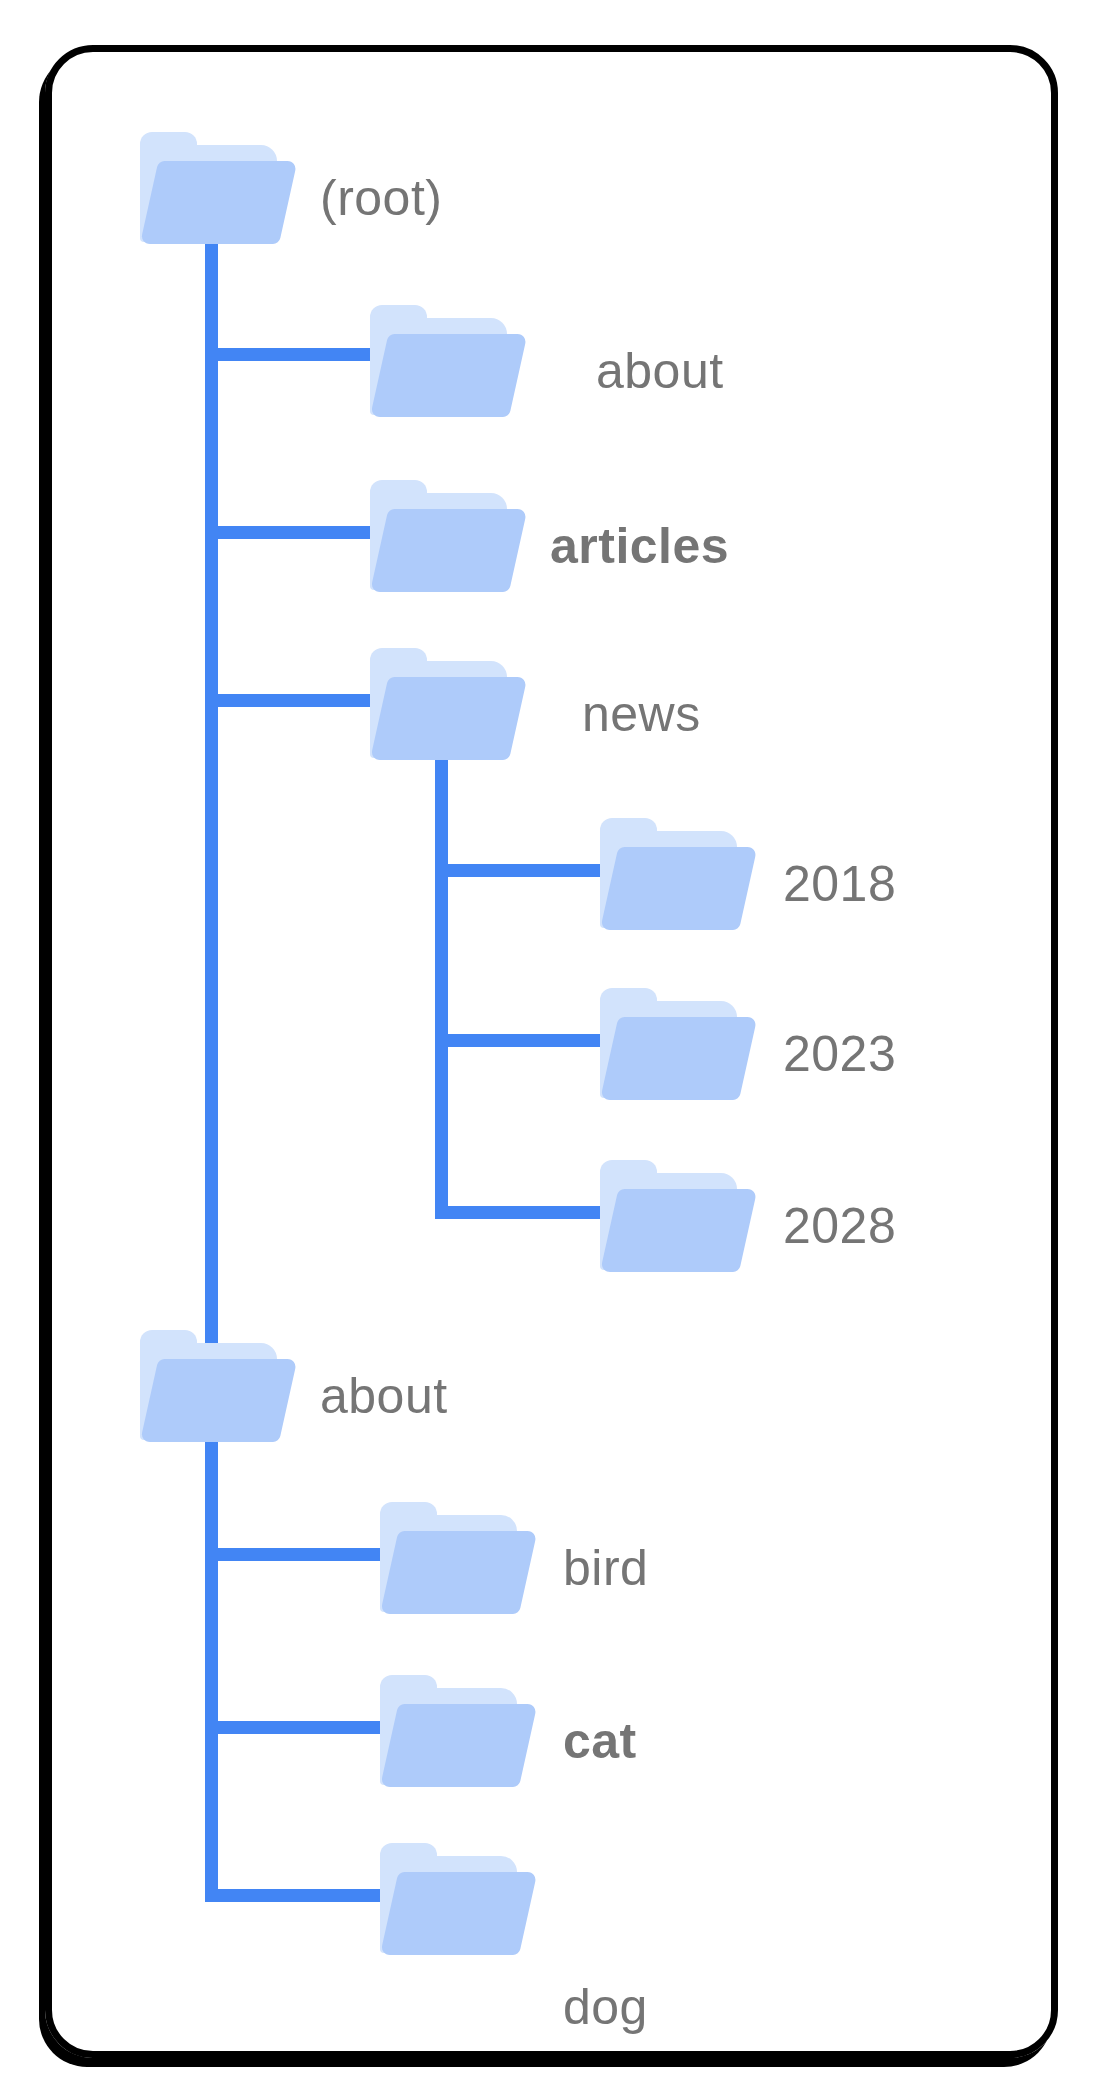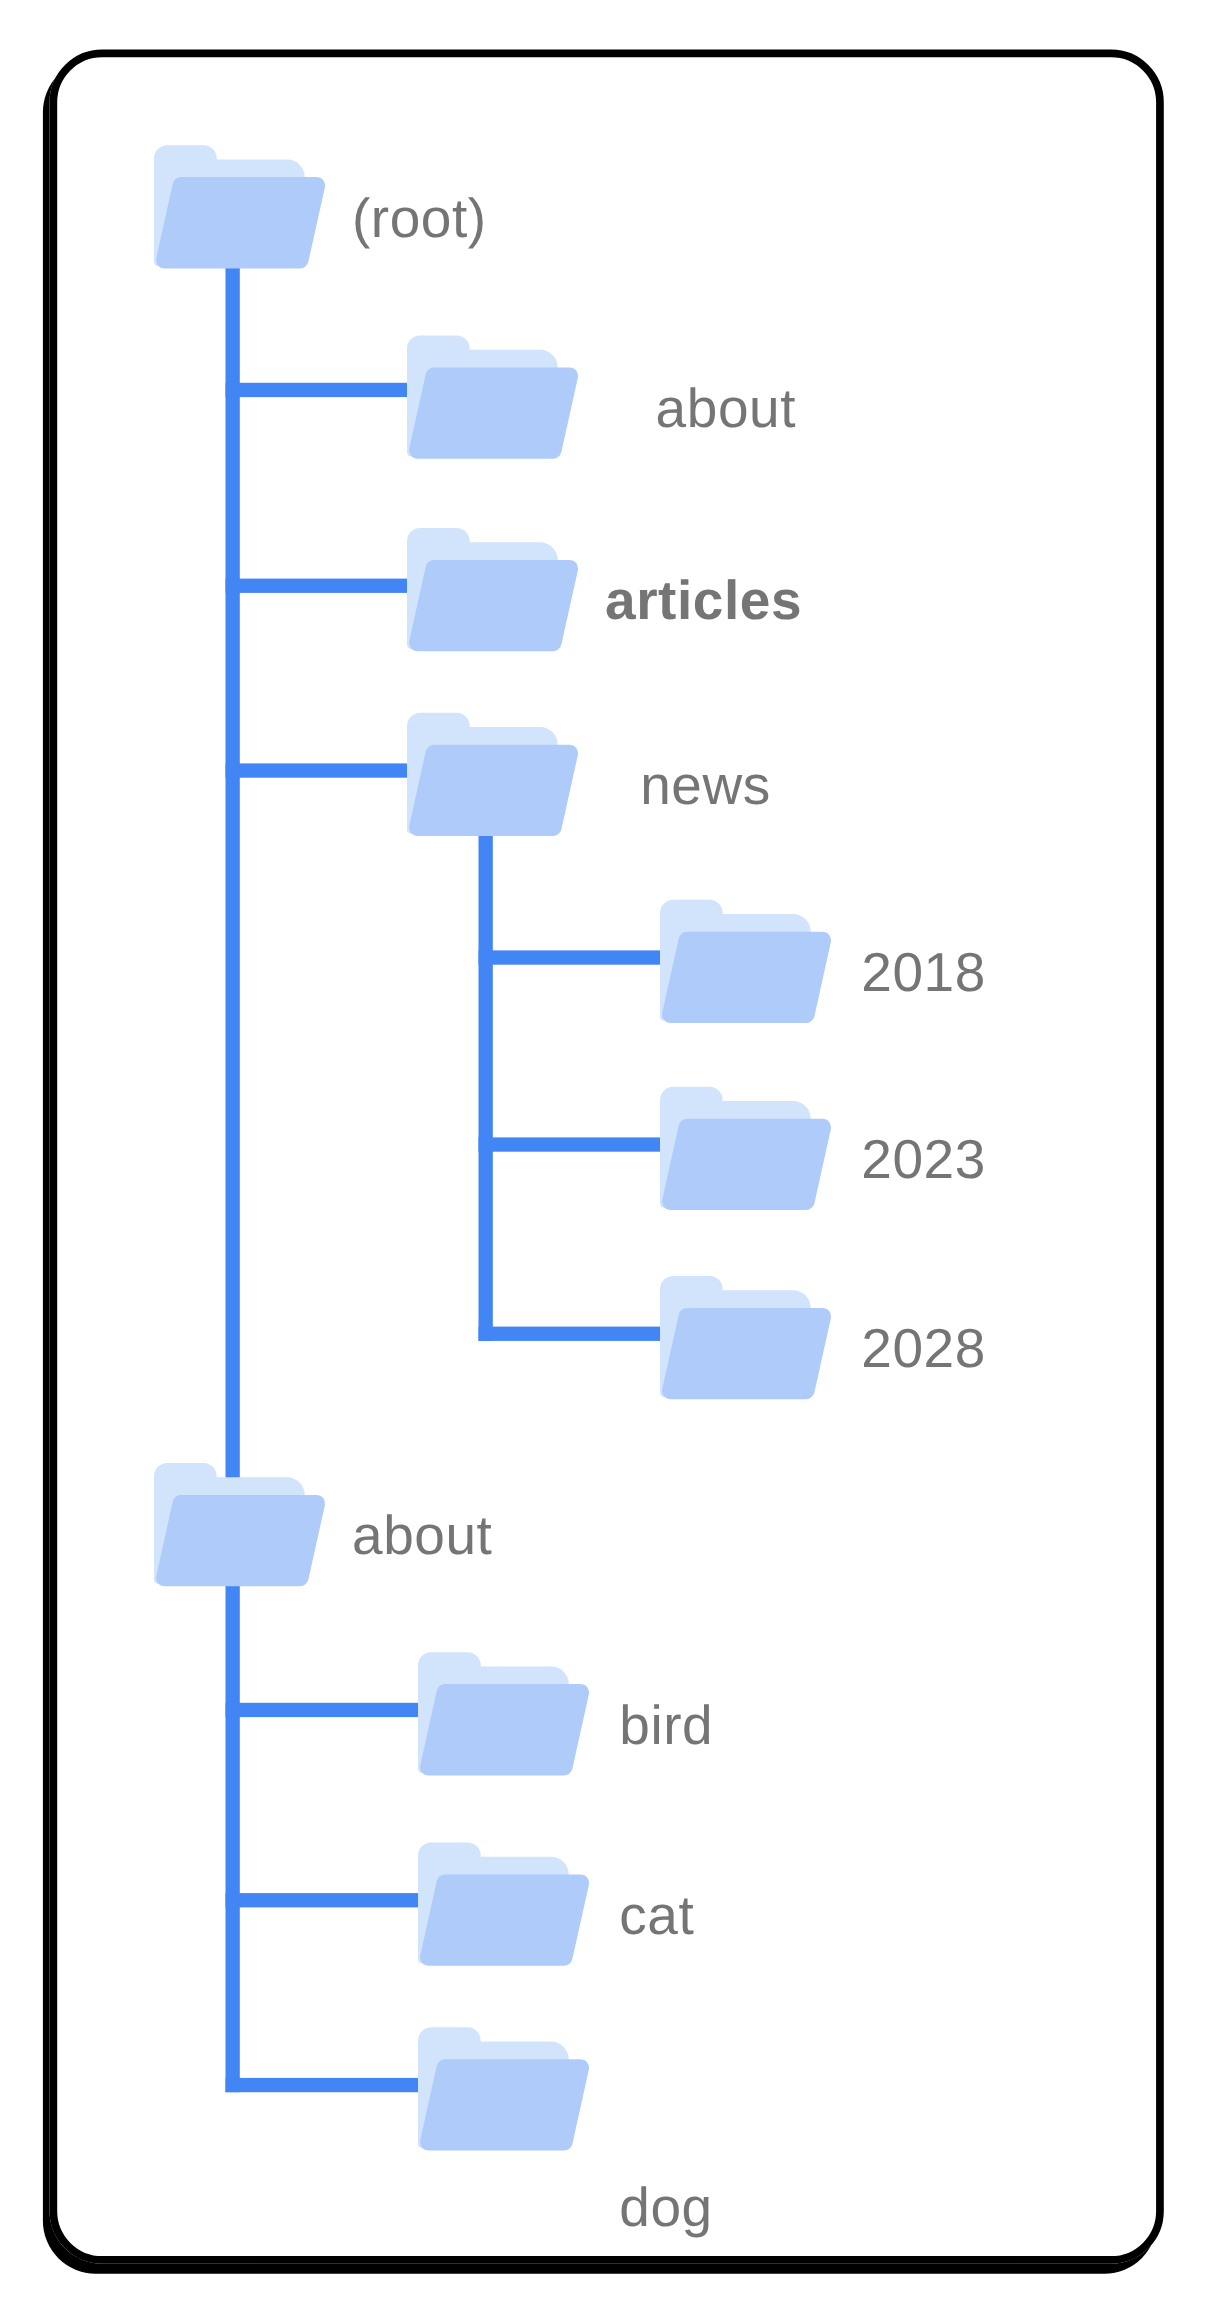--- a/index.html
+++ b/index.html
@@ -39,21 +39,21 @@
   
   .f-root{left:140px;top:132px;}      .l-root{left:320px;top:166px;}
   .f-about{left:370px;top:305px;}     .l-about{left:550px;top:339px;margin-left:46px;}
   .f-articles{left:370px;top:480px;}  .l-articles{left:550px;top:514px;font-weight:bold;}
   .f-news{left:370px;top:648px;}      .l-news{left:550px;top:682px;margin-left:32px;}
   .f-2022{left:600px;top:818px;}      .l-2022{left:783px;top:852px;}
   .f-2023{left:600px;top:988px;}      .l-2023{left:783px;top:1022px;}
   .f-2024{left:600px;top:1160px;}     .l-2024{left:783px;top:1194px;}
   .f-shop{left:140px;top:1330px;}     .l-shop{left:320px;top:1364px;}
   .f-bird{left:380px;top:1502px;}     .l-bird{left:563px;top:1536px;}
-  .f-cat{left:380px;top:1675px;}      .l-cat{left:563px;top:1709px;}
+  .f-cat{left:380px;top:1675px;}      .l-cat{left:563px;top:1709px;font-weight:bold;}
   .f-dog{left:380px;top:1843px;}      .l-dog{left:563px;top:1975px;}
   
   .v-main{left:205px;top:240px;height:1662px;}
   .v-news{left:435px;top:750px;height:469px;}
   .h-about{left:205px;top:348px;width:178px;}
   .h-articles{left:205px;top:526px;width:178px;}
   .h-news{left:205px;top:694px;width:178px;}
   .h-2022{left:435px;top:864px;width:177px;}
   .h-2023{left:435px;top:1034px;width:177px;}
   .h-2024{left:435px;top:1206px;width:177px;}

